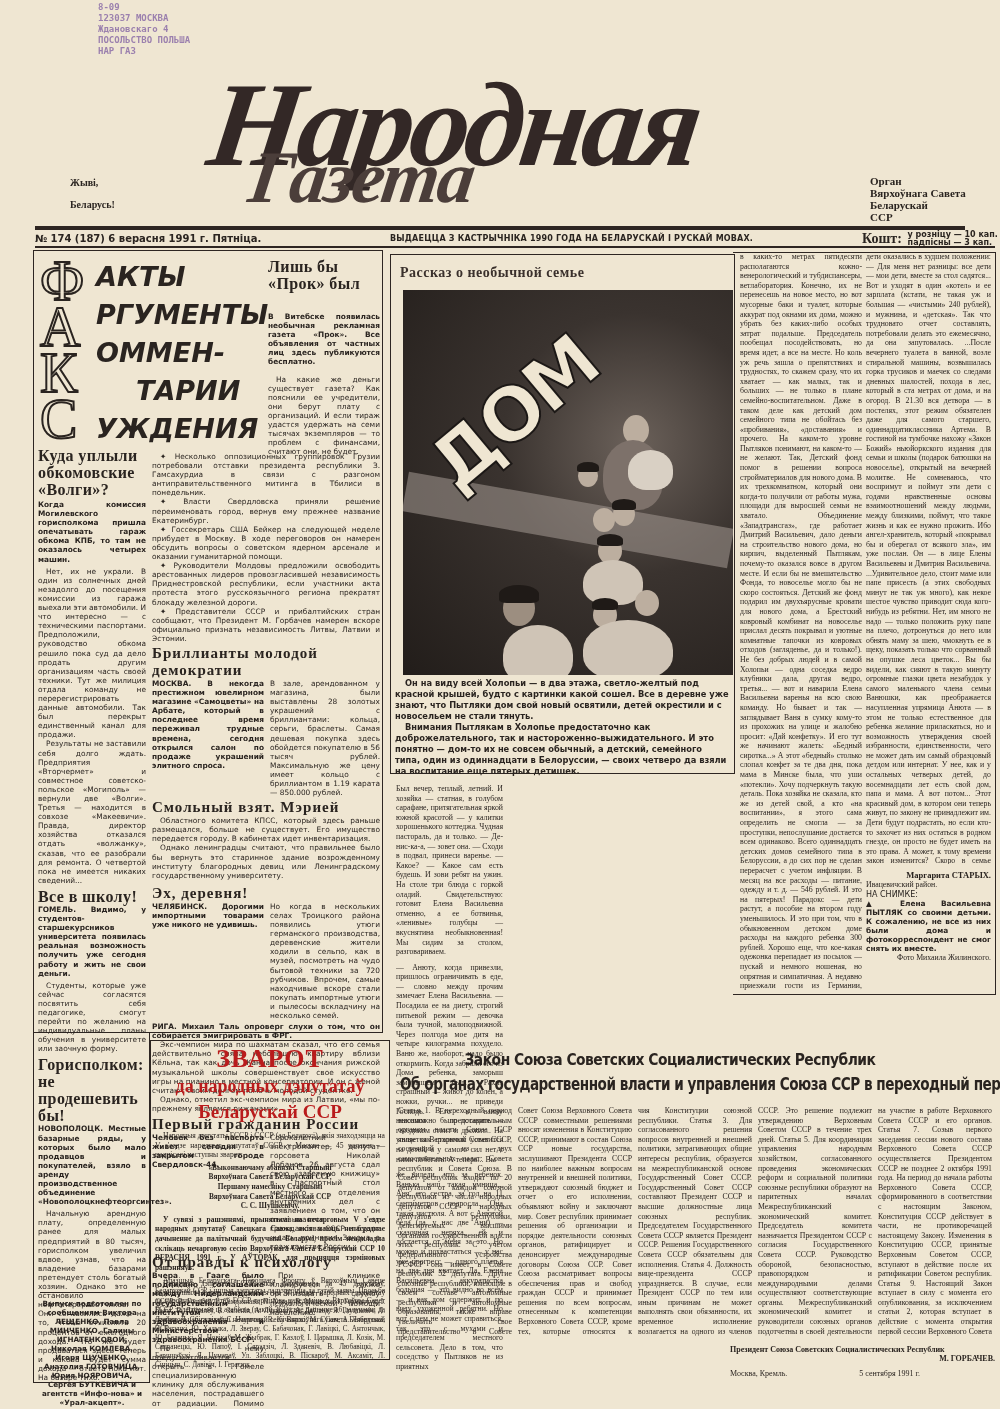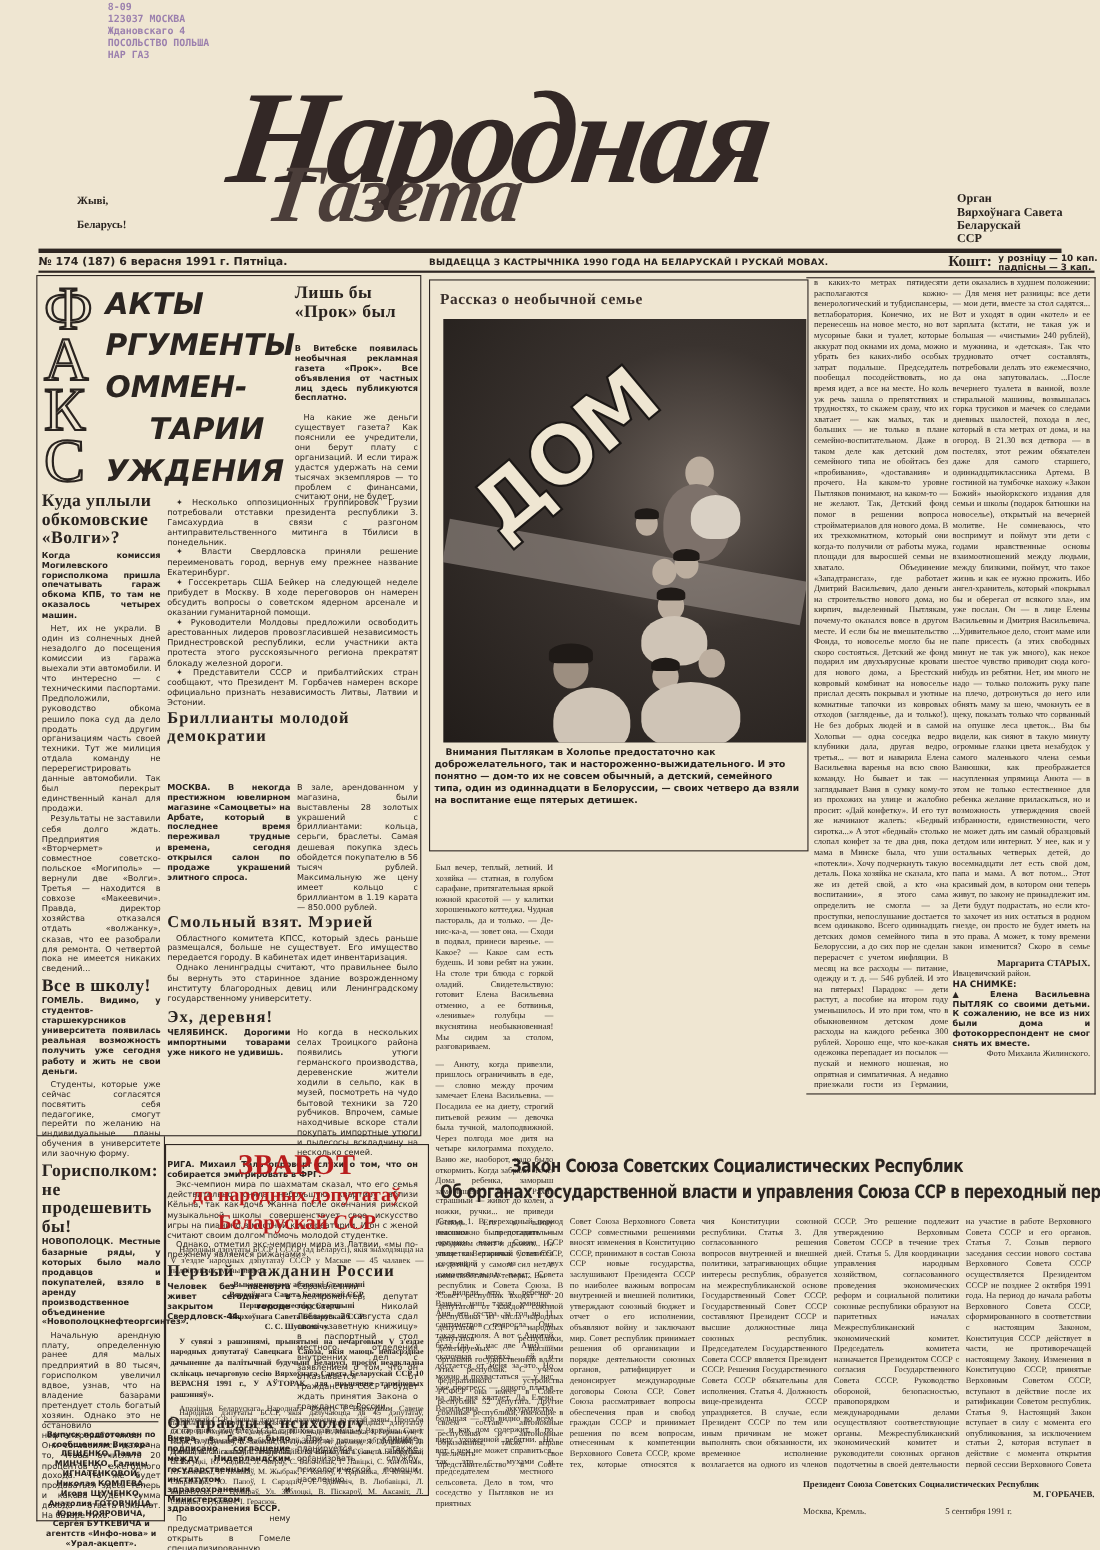--- a/index.html
+++ b/index.html
@@ -142,21 +142,21 @@
 <div class="abs" style="left:152px;top:452px;width:228px;">
   <div class="col-text">
     <p>✦ <span>Несколько оппозиционных группировок Грузии потребовали отставки президента республики З. Гамсахурдиа в связи с разгоном антиправительственного митинга в Тбилиси в понедельник.</span></p>
     <p>✦ <span>Власти Свердловска приняли решение переименовать город, вернув ему прежнее название Екатеринбург.</span></p>
     <p>✦ <span>Госсекретарь США Бейкер на следующей неделе прибудет в Москву. В ходе переговоров он намерен обсудить вопросы о советском ядерном арсенале и оказании гуманитарной помощи.</span></p>
     <p>✦ <span>Руководители Молдовы предложили освободить арестованных лидеров провозгласившей независимость Приднестровской республики, если участники акта протеста этого русскоязычного региона прекратят блокаду железной дороги.</span></p>
     <p>✦ <span>Представители СССР и прибалтийских стран сообщают, что Президент М. Горбачев намерен вскоре официально признать независимость Литвы, Латвии и Эстонии.</span></p>
   </div>
   <div style="margin-top:2px;">
     <div class="hd-md">Бриллианты молодой демократии</div>
-    <div style="display:flex;gap:6px;margin-top:32px;">
+    <div style="display:flex;gap:6px;">
       <div class="col-text lead" style="width:112px;">МОСКВА. В некогда престижном ювелирном магазине «Самоцветы» на Арбате, который в последнее время переживал трудные времена, сегодня открылся салон по продаже украшений элитного спроса.</div>
       <div class="col-text" style="width:110px;">В зале, арендованном у магазина, были выставлены 28 золотых украшений с бриллиантами: кольца, серьги, браслеты. Самая дешевая покупка здесь обойдется покупателю в 56 тысяч рублей. Максимальную же цену имеет кольцо с бриллиантом в 1.19 карата — 850.000 рублей.</div>
     </div>
   </div>
   <div style="margin-top:2px;">
     <div class="hd-md">Смольный взят. Мэрией</div>
     <div class="col-text">
       <p>Областного комитета КПСС, который здесь раньше размещался, больше не существует. Его имущество передается городу. В кабинетах идет инвентаризация.</p>
       <p>Однако ленинградцы считают, что правильнее было бы вернуть это старинное здание возрожденному институту благородных девиц или Ленинградскому государственному университету.</p>
     </div>
@@ -216,37 +216,38 @@
   <div class="kid" style="left:180px;top:270px;width:60px;height:45px;"></div>
   <div class="head" style="left:232px;top:300px;width:24px;height:26px;"></div>
   <div class="head" style="left:190px;top:312px;width:24px;height:26px;"></div>
   <div class="hair" style="left:189px;top:308px;width:26px;height:12px;"></div>
   <div class="head" style="left:100px;top:300px;width:32px;height:36px;background:#9c8e80;"></div>
   <div class="hair" style="left:96px;top:295px;width:40px;height:18px;"></div>
   <div class="kid" style="left:100px;top:335px;width:70px;height:60px;"></div>
   <div class="kid" style="left:180px;top:330px;width:90px;height:60px;"></div>
 </div>
 <div class="abs caption-big">
+  <p>Он на виду всей Холопьи — в два этажа, светло-желтый под красной крышей, будто с картинки какой сошел. Все в деревне уже знают, что Пытляки дом свой новый освятили, детей окрестили и с новосельем не стали тянуть.</p>
   <p>Внимания Пытлякам в Холопье предостаточно как доброжелательного, так и настороженно-выжидательного. И это понятно — дом-то их не совсем обычный, а детский, семейного типа, один из одиннадцати в Белоруссии, — своих четверо да взяли на воспитание еще пятерых детишек.</p>
 </div>
 <div class="abs" style="left:396px;top:784px;width:335px;display:flex;gap:6px;flex-direction:column;">
   <div class="serif-text" style="width:107px;">Был вечер, теплый, летний. И хозяйка — статная, в голубом сарафане, притягательная яркой южной красотой — у калитки хорошенького коттеджа. Чудная пастораль, да и только. — Де-нис-ка-а, — зовет она. — Сходи в подвал, принеси варенье. — Какое? — Какое сам есть будешь. И зови ребят на ужин. На столе три блюда с горкой оладий. Свидетельствую: готовит Елена Васильевна отменно, а ее ботвинья, «ленивые» голубцы — вкуснятина необыкновенная! Мы сидим за столом, разговариваем.</div>
   <div class="serif-text" style="width:107px;">— Анюту, когда привезли, пришлось ограничивать в еде, — словно между прочим замечает Елена Васильевна. — Посадила ее на диету, строгий питьевой режим — девочка была тучной, малоподвижной. Через полгода мое дитя на четыре килограмма похудело. Ваню же, наоборот, надо было откормить. Когда забрали его из Дома ребенка, заморыш заморышем был. Рахит страшный — живот до колен, а ножки, ручки... не приведи Господь. Его в ванну невозможно было посадить — гвоздиком стоит и дрожит... На улице как старичок уставится на детей, а у самого сил нет с ними побегать. А теперь... Вы</div>
   <div class="serif-text" style="width:107px;">же видели, что за ребенок. Ванька наш такая умница... Аня, его сестра, за год на 11 сантиметров подросла. Она такая чистюля. А вот с Анютой беда (да, у нас две Ани) — сказочная неряха, ей и достается от меня за это. Но можно и похвастаться — у нас уже прогресс — одного платья на два дня хватает. Да, Елена Васильевна аккуратистка большая — это видно во всем — и как дом содержит, и по виду ухоженной ребятни. Но вот с чем не может справиться, так это с мухами и председателем местного сельсовета. Дело в том, что соседство у Пытляков не из приятных</div>
 </div>
 
 <div class="abs right-border"></div>
 <div class="abs" style="left:740px;top:252px;width:122px;height:740px;overflow:hidden;">
   <div class="serif-text">в каких-то метрах пятидесяти располагаются кожно-венерологический и тубдиспансеры, ветлаборатория. Конечно, их не перенесешь на новое место, но вот мусорные баки и туалет, которые аккурат под окнами их дома, можно убрать без каких-либо особых затрат подальше. Председатель пообещал посодействовать, но время идет, а все на месте. Но коль уж речь зашла о препятствиях и трудностях, то скажем сразу, что их хватает — как малых, так и больших — не только в плане семейно-воспитательном. Даже в таком деле как детский дом семейного типа не обойтась без «пробивания», «доставания» и прочего. На каком-то уровне Пытляков понимают, на каком-то — не желают. Так, Детский фонд помог в решении вопроса стройматериалов для нового дома. В их трехкомнатном, который они когда-то получили от работы мужа, площади для выросшей семьи не хватало. Объединение «Западтрансгаз», где работает Дмитрий Васильевич, дало деньги на строительство нового дома, но кирпич, выделенный Пытлякам, почему-то оказался вовсе в другом месте. И если бы не вмешательство Фонда, то новоселье могло бы не скоро состояться. Детский же фонд подарил им двухъярусные кровати для нового дома, а Брестский ковровый комбинат на новоселье прислал десять покрывал и уютные комнатные тапочки из ковровых отходов (загляденье, да и только!). Не без добрых людей и в самой Холопьи — одна соседка ведро клубники дала, другая ведро, третья... — вот и наварила Елена Васильевна варенья на всю свою команду. Но бывает и так — заглядывает Ваня в сумку кому-то из прохожих на улице и жалобно просит: «Дай конфетку». И его тут же начинают жалеть: «Бедный сиротка...» А этот «бедный» столько слопал конфет за те два дня, пока мама в Минске была, что уши «потекли». Хочу подчеркнуть такую деталь. Пока хозяйка не сказала, кто же из детей свой, а кто «на воспитании», я этого сама определить не смогла — за проступки, непослушание достается всем одинаково. Всего одиннадцать детских домов семейного типа в Белоруссии, а до сих пор не сделан перерасчет с учетом инфляции. В месяц на все расходы — питание, одежду и т. д. — 546 рублей. И это на пятерых! Парадокс — дети растут, а пособие на втором году уменьшилось. И это при том, что в обыкновенном детском доме расходы на каждого ребенка 300 рублей. Хорошо еще, что кое-какая одежонка перепадает из посылок — пускай и немного ношеная, но опрятная и симпатичная. А недавно приезжали гости из Германии, которые сотрудничают с нашим Фондом помощи детям Чернобыля, семья им очень уж понравилась и сказали они, что берут над ней постоянное шефство. Но главное, конечно, то, что Елена Васильевна отменная хозяйка, умеет экономить, но не за счет желудка. Да и не может допустить, чтобы приемные</div>
 </div>
 <div class="abs" style="left:866px;top:252px;width:125px;">
   <div class="serif-text" style="height:612px;overflow:hidden;">дети оказались в худшем положении: — Для меня нет разницы: все дети — мои дети, вместе за стол садятся... Вот и уходят в один «котел» и ее зарплата (кстати, не такая уж и большая — «чистыми» 240 рублей), и мужнина, и «детская». Так что трудновато отчет составлять, потребовали делать это ежемесячно, да она запутовалась. ...После вечернего туалета в ванной, возле стиральной машины, возвышалась горка трусиков и маечек со следами дневных шалостей, похода в лес, который в ста метрах от дома, и на огород. В 21.30 вся детвора — в постелях, этот режим обязателен даже для самого старшего, одиннадцатиклассника Артема. В гостиной на тумбочке нахожу «Закон Божий» ньюйоркского издания для семьи и школы (подарок батюшки на новоселье), открытый на вечерней молитве. Не сомневаюсь, что воспримут и поймут эти дети с годами нравственные основы взаимоотношений между людьми, между близкими, поймут, что такое жизнь и как ее нужно прожить. Ибо ангел-хранитель, который «покрывал бы и оберегал от всякого зла», им уже послан. Он — в лице Елены Васильевны и Дмитрия Васильевича. ...Удивительное дело, стоит маме или папе присесть (а этих свободных минут не так уж много), как некое шестое чувство приводит сюда кого-нибудь из ребятни. Нет, им много не надо — только положить руку папе на плечо, дотронуться до него или обнять маму за шею, чмокнуть ее в щеку, показать только что сорванный на опушке леса цветок... Вы бы видели, как сияют в такую минуту огромные глазки цвета незабудок у самого маленького члена семьи Ванюшки, как преображается насупленная упрямица Анюта — в этом не только естественное для ребенка желание приласкаться, но и возможность утверждения своей избранности, единственности, чего не может дать им самый образцовый детдом или интернат. У нее, как и у остальных четверых детей, до восемнадцати лет есть свой дом, папа и мама. А вот потом... Этот красивый дом, в котором они теперь живут, по закону не принадлежит им. Дети будут подрастать, но если кто-то захочет из них остаться в родном гнезде, он просто не будет иметь на это права. А может, к тому времени закон изменится? Скоро в семье Пытляков появятся два новых члена — две девчушки Ира и Катя. — Руки есть — не пропадем, говорит Дмитрий Васильевич, — будем жить, детишек растить... Вот так — просто и по-человечески прекрасно!</div>
   <div style="text-align:right;font-weight:bold;font-size:8.5px;margin-top:6px;">Маргарита СТАРЫХ.</div>
   <div class="serif-text">Ивацевичский район.</div>
-  <div class="sans" style="font-size:8px;font-weight:bold;">НА СНИМКЕ:</div>
+  <div class="sans" style="font-size:8px;font-weight:normal;">НА СНИМКЕ:</div>
   <div class="col-text lead">▲ <span>Елена Васильевна ПЫТЛЯК со своими детьми. К сожалению, не все из них были дома и фотокорреспондент не смог снять их вместе.</span></div>
   <div class="serif-text" style="text-align:right;">Фото Михаила Жилинского.</div>
 </div>
 
 <div class="abs zvarot"></div>
 <div class="abs" style="left:155px;top:1044px;width:230px;">
   <div class="zv-title" style="font-size:26px;letter-spacing:1px;">ЗВАРОТ</div>
   <div class="zv-title" style="font-size:18px;margin-top:2px;">да народных дэпутатаў</div>
   <div class="zv-title" style="font-size:19px;margin-top:4px;">Беларускай ССР</div>
   <div class="serif-text" style="margin-top:8px;font-size:7.6px;">

